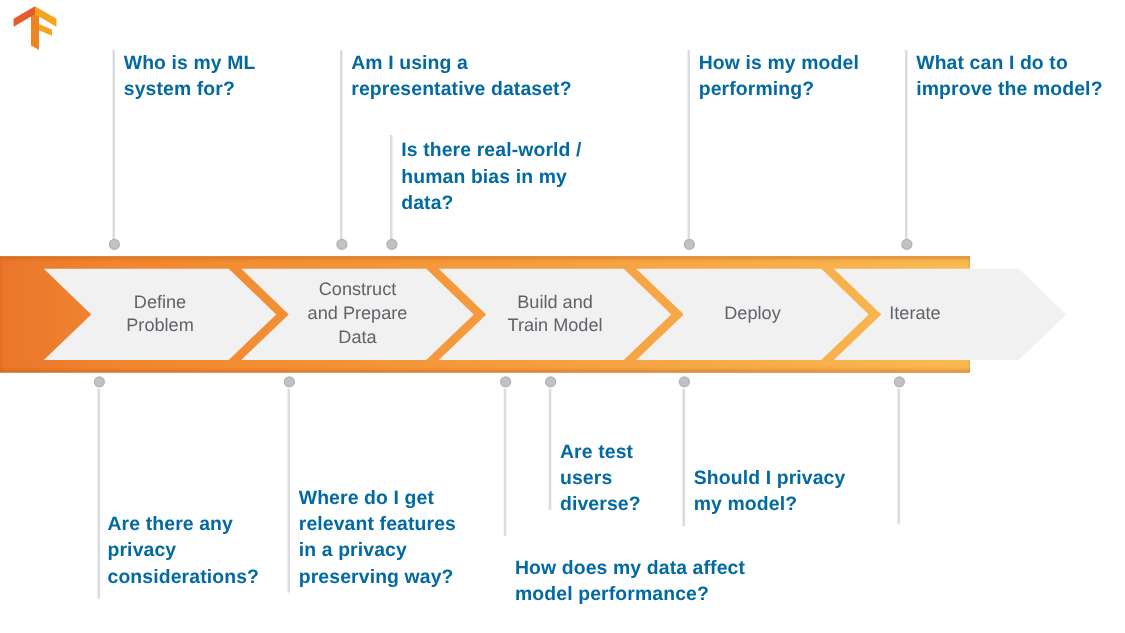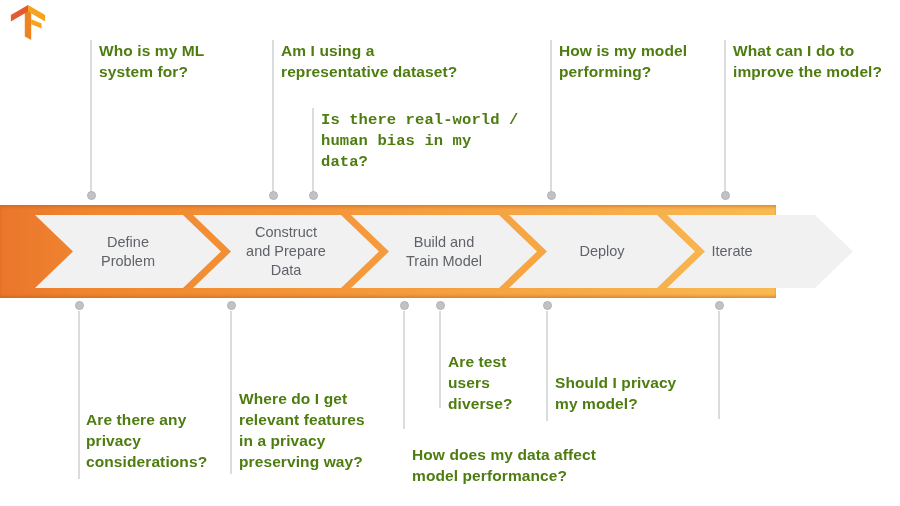--- a/index.html
+++ b/index.html
@@ -3,21 +3,21 @@
 <meta charset="utf-8">
 <style>
   html,body{margin:0;padding:0;background:#ffffff;}
   #canvas{
     position:relative;width:900px;height:506px;overflow:hidden;background:#ffffff;
     font-family:"Liberation Sans",sans-serif;
   }
   
   .q{
     position:absolute;font-weight:bold;font-size:15.5px;line-height:21px;
-    color:#4d7c0f;white-space:pre-line;letter-spacing:.1px;
+    color:#0369a1;white-space:pre-line;letter-spacing:.1px;
   }
   
   .vline{position:absolute;width:2px;background:#DBDCDE;}
   .dot{position:absolute;width:9px;height:9px;border-radius:50%;background:#C1C2C4;border:1px solid #B2B3B5;box-sizing:border-box;}
   
   #band{
     position:absolute;left:0;top:205px;width:776px;height:93px;
     background:linear-gradient(90deg,#EA762C 0%,#F0862F 12%,#F4983B 45%,#F9BA52 100%);
     box-shadow:inset 0 3px 3px -1px rgba(190,90,10,.45), inset 0 -3px 3px -1px rgba(190,90,10,.45);
   }
@@ -83,21 +83,21 @@
     <div class="stage-label" style="left:364px;">Build and
 Train Model</div>
     <div class="stage-label" style="left:522px;text-align:right;">Deploy</div>
     <div class="stage-label" style="left:652px;">Iterate</div>
   </div>
 
   <div class="q" style="left:99px;top:40px;">Who is my ML
 system for?</div>
   <div class="q" style="left:281px;top:40px;">Am I using a
 representative dataset?</div>
-  <div class="q" style="left:321px;top:110px;font-family:Liberation Mono, monospace;">Is there real-world /
+  <div class="q" style="left:321px;top:110px;">Is there real-world /
 human bias in my
 data?</div>
   <div class="q" style="left:559px;top:40px;">How is my model
 performing?</div>
   <div class="q" style="left:733px;top:40px;">What can I do to
 improve the model?</div>
 
   <div class="q" style="left:86px;top:409px;">Are there any
 privacy
 considerations?</div>

